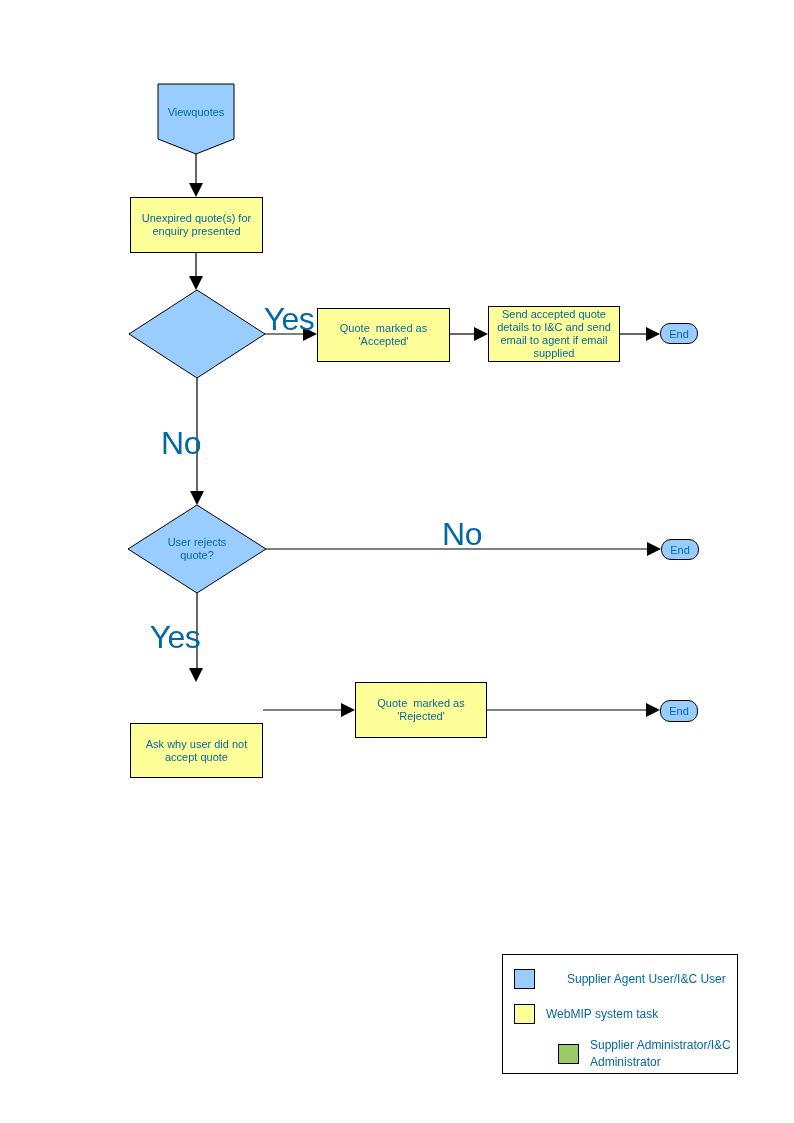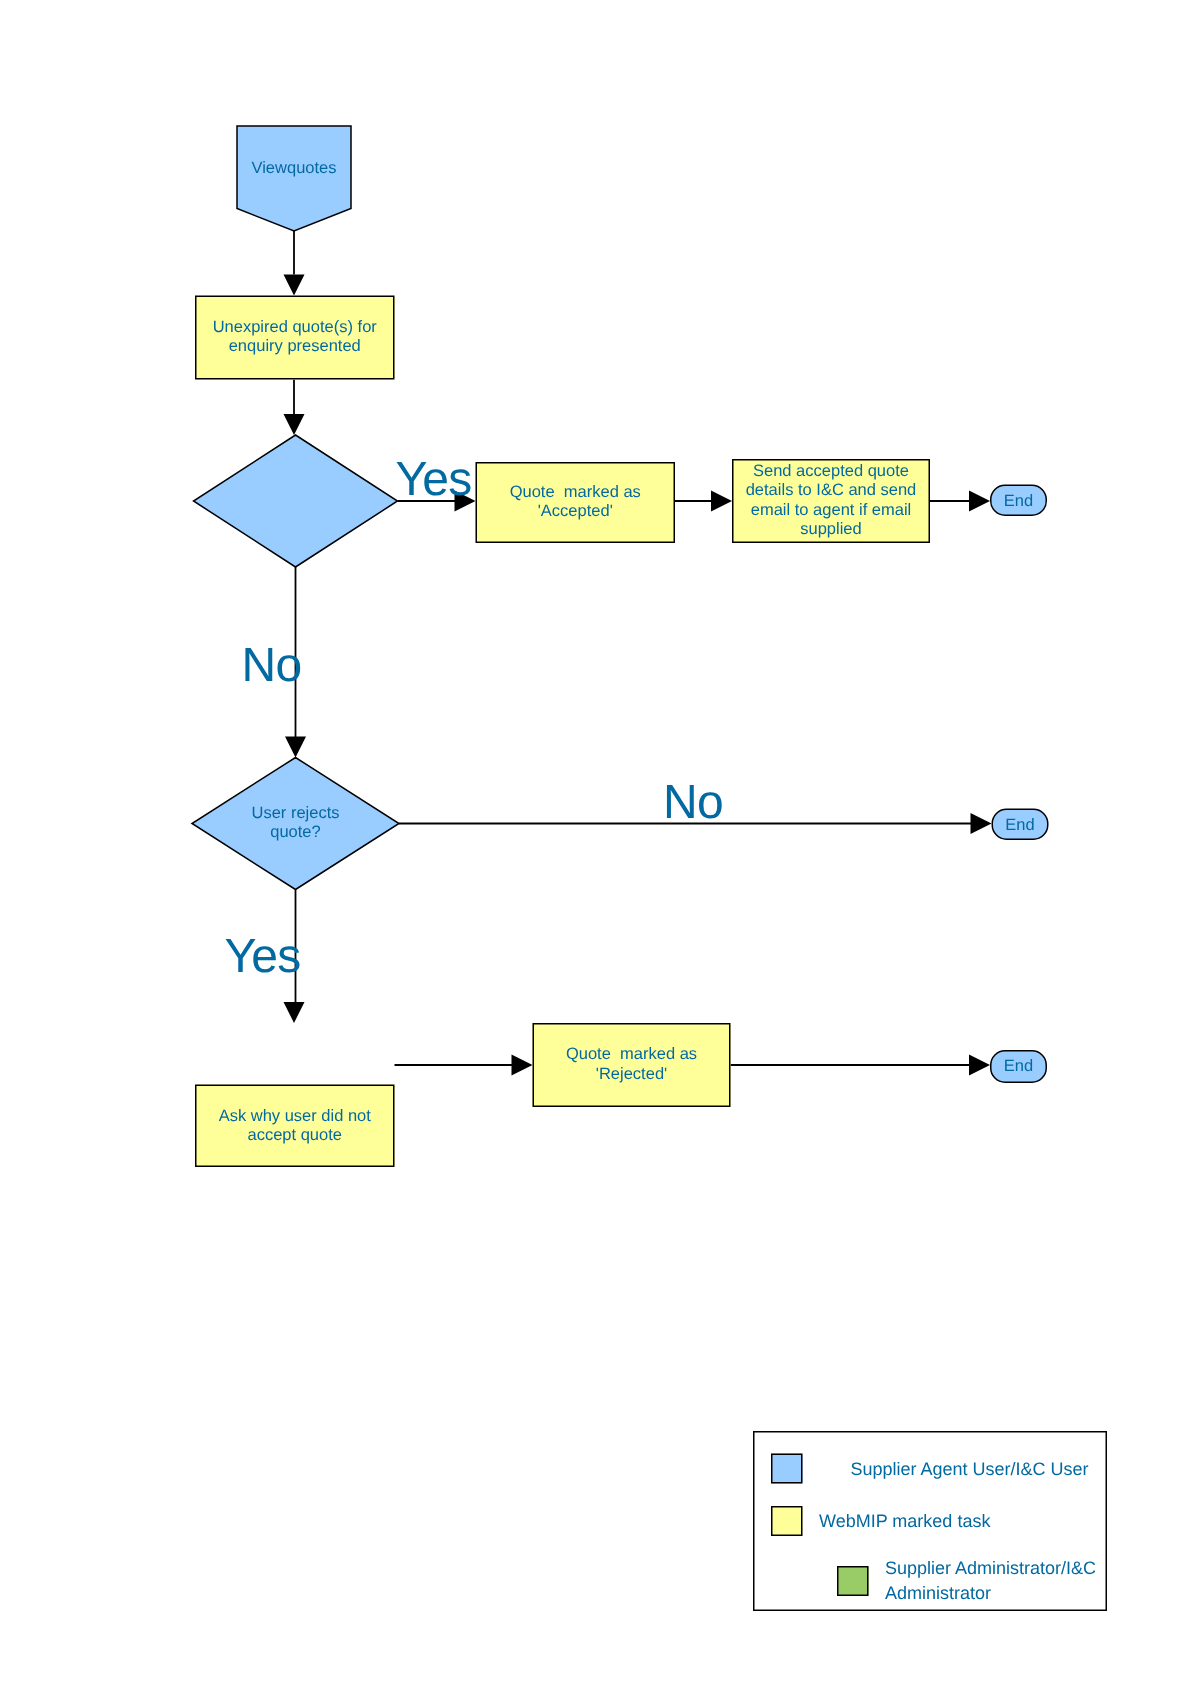--- a/index.html
+++ b/index.html
@@ -113,21 +113,21 @@
   <div class="edge-label" style="left:427px;top:518px;width:70px;height:32px;">No</div>
   <div class="edge-label" style="left:140px;top:621px;width:70px;height:32px;">Yes</div>
 
   <div class="legend-box">
     <div class="legend-row" style="top:14px;gap:32px;">
       <div class="legend-swatch sw-blue"></div>
       <div class="legend-label">Supplier Agent User/I&amp;C User</div>
     </div>
     <div class="legend-row" style="top:49px;">
       <div class="legend-swatch sw-yellow"></div>
-      <div class="legend-label">WebMIP marked task</div>
+      <div class="legend-label">WebMIP system task</div>
     </div>
     <div class="legend-row" style="top:82px;padding-left:44px;">
       <div class="legend-swatch sw-green"></div>
       <div class="legend-label">Supplier Administrator/I&amp;C Administrator</div>
     </div>
   </div>
 
 </div>
 
 </body></html>

